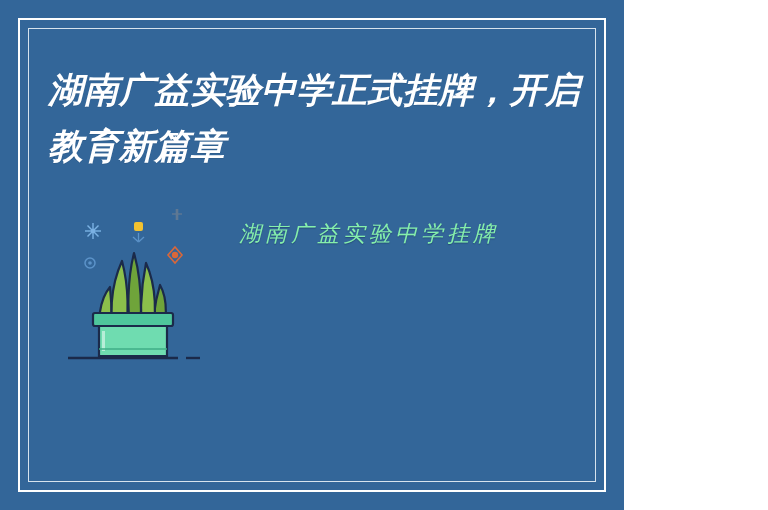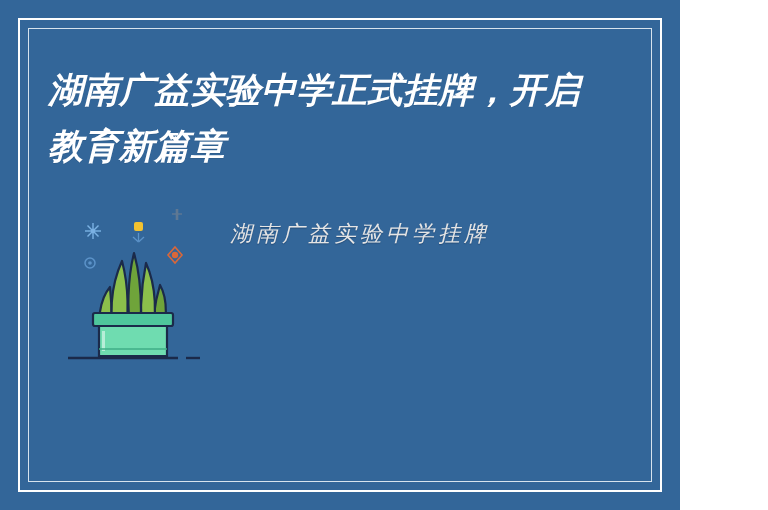--- a/index.html
+++ b/index.html
@@ -2,21 +2,21 @@
 <html><head>
 <meta charset="utf-8">
 <style>
   html, body {
     margin: 0;
     padding: 0;
     background: #ffffff;
   }
   #stage {
     position: relative;
-    width: 680px;
+    width: 624px;
     height: 510px;
     background: #336699;
     overflow: hidden;
     font-family: "Liberation Sans", sans-serif;
   }
 
   
   .frame-outer {
     position: absolute;
     left: 18px;
@@ -51,23 +51,23 @@
     line-height: 56px;
     letter-spacing: 0.5px;
     font-family: "DejaVu Sans", "Liberation Sans", sans-serif;
     text-shadow: 0 1px 0 rgba(0,0,0,0.08);
     white-space: pre-wrap;
   }
 
   
   .caption {
     position: absolute;
-    left: 230px;
+    left: 239px;
     top: 219px;
-    color: #e5e5e5;
+    color: #86efac;
     font-size: 22px;
     font-style: italic;
     letter-spacing: 4px;
     font-family: "DejaVu Serif", "Liberation Serif", serif;
     white-space: nowrap;
     text-shadow: 0 1px 1px rgba(10,30,60,0.35);
   }
 
   
   .illustration {

